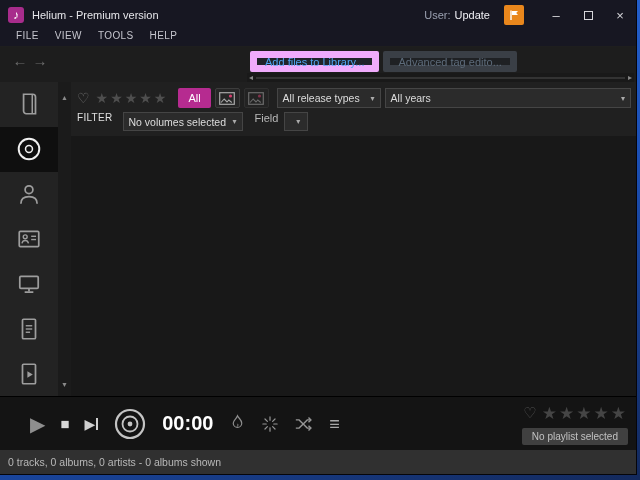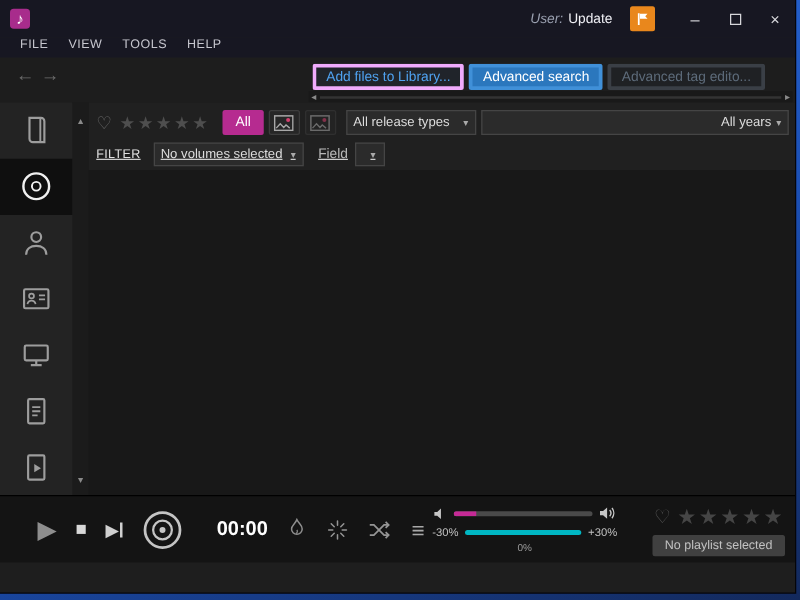--- a/index.html
+++ b/index.html
@@ -13,94 +13,94 @@
     position:absolute; top:0; left:0; width:636px; height:474px;
     background:#1e1e1e; color:#ccc; box-shadow:0 0 0 1px #05050a;
     overflow:hidden;
   }
   
   .titlebar { height:30px; background:#171722; display:flex; align-items:center; padding-left:8px; }
   .app-icon { width:16px; height:16px; border-radius:3px; background:#a82c8c; color:#fff;
               font-size:12px; line-height:16px; text-align:center; flex:0 0 auto; }
   .title-text { margin-left:8px; font-size:11px; color:#e6e6ea; }
   .titlebar-right { margin-left:auto; display:flex; align-items:center; height:100%; }
-  .user-label { font-size:11px; color:#9aa0b0; margin-right:4px;font-style:italic; }
+  .user-label { font-size:11px; color:#9aa0b0; margin-right:4px; }
   .user-value { font-size:11px; color:#f0f0f5; margin-right:14px; }
   .flag-btn { width:20px; height:20px; background:#e9871c; border-radius:2px;
               display:flex; align-items:center; justify-content:center; margin-right:16px; }
   .win-btn { width:32px; height:30px; display:flex; align-items:center; justify-content:center;
              color:#d6d6da; font-size:13px; }
   .max-box { width:9px; height:9px; border:1px solid #d6d6da; display:block; }
   
   .menubar { height:16px; background:#171722; display:flex; align-items:flex-start; padding-left:8px; }
   .menu-item { font-size:10px; color:#c6c6ce; padding:0 8px; letter-spacing:.4px; }
   
   .toolbar { position:relative; height:36px; background:#1d1d1d; }
   .toolbar-row { display:flex; align-items:center; height:26px; padding-left:10px; margin-top:1px; }
   .nav-arrow { font-size:15px; color:#6e6e6e; width:20px; text-align:center; }
   .search-input { width:188px; height:20px; margin-left:6px; border-radius:10px;
                   background:#2c2c2c; border:1px solid #7a7a7a; color:#ddd;
                   font-size:10.5px; padding:0 10px; outline:none;
                   font-family:"Liberation Sans", sans-serif; }
   .search-input::placeholder { color:#8c8c8c; }
   .toolbar-buttons { position:absolute; left:250px; right:2px; top:4px; height:22px;
                      display:flex; gap:4px; overflow:hidden; }
-  .tb-btn { flex:0 0 auto; height:21px; padding:0 8px; font-size:11px; border:3px solid #f0abfc;
+  .tb-btn { flex:0 0 auto; height:21px; padding:0 8px; font-size:11px; border:7px solid #f0abfc;
             color:#4fa2f0; background:#20242a; border-radius:2px; display:flex; align-items:center;
             white-space:nowrap; }
   .tb-btn.filled { background:#2b77bd; border-color:#4090d8; color:#fff; }
   .tb-btn.disabled { border-color:#3a3f46; color:#5d6b7a; background:#1f2124; }
   .hscroll { position:absolute; left:247px; right:2px; bottom:0; height:10px; background:#191919;
              display:flex; align-items:center; justify-content:space-between; padding:0 2px; }
   .hscroll .arr { font-size:8px; color:#8a8a8a; line-height:10px; }
   .hscroll .track { flex:1; height:2px; background:#333; margin:0 3px; }
   
   .bodyarea { position:absolute; top:82px; left:0; right:0; bottom:78px; display:flex; }
   .sidebar { width:58px; background:#232323; display:flex; flex-direction:column; }
   .side-item { height:45px; display:flex; align-items:center; justify-content:center; }
   .side-item.selected { background:#0f0f0f; }
   .vscroll { width:13px; background:#1b1b1b; display:flex; flex-direction:column;
              justify-content:space-between; align-items:center; padding:12px 0 8px; }
   .vscroll .arr { font-size:7px; color:#8a8a8a; }
   .main { flex:1; display:flex; flex-direction:column; min-width:0; background:#1a1a1a; }
   
   .filterbar { height:54px; background:#202020; padding:4px 4px 2px 6px; }
   .frow1 { display:flex; align-items:center; gap:4px; height:24px; }
-  .frow2 { display:flex; align-items:center; gap:6px; height:22px; margin-top:2px;text-decoration:underline; }
+  .frow2 { display:flex; align-items:flex-start; gap:6px; height:22px; margin-top:2px; }
   .heart-sm { font-size:14px; color:#6a6a6a; margin-right:2px; }
   .stars-sm { font-size:14px; color:#4e4e4e; letter-spacing:2px; margin-right:6px; white-space:nowrap; }
   .all-btn { background:#b62b90; color:#fff; font-size:11px; height:20px; padding:0 10px;
              border-radius:2px; display:flex; align-items:center; }
   .img-btn { width:25px; height:20px; background:#262626; border:1px solid #3d3d3d; border-radius:2px;
              display:flex; align-items:center; justify-content:center; }
   .img-btn.dim { opacity:.55; }
   .filter-input { width:112px; height:18px; background:#1c1c1c; border:1px solid #5c5c5c; color:#ccc;
                   font-size:10.5px; padding:0 6px; outline:none; margin-left:4px;
                   font-family:"Liberation Sans", sans-serif; }
   .filter-input::placeholder { color:#8a8a8a; }
   .dropdown { height:20px; background:#2b2b2b; border:1px solid #454545; color:#ddd; font-size:10.5px;
               display:flex; align-items:center; justify-content:space-between; padding:1px 5px; }
   .dd-release { width:104px; margin-left:4px; }
-  .dd-years { flex:1; min-width:0; margin-right:1px;justify-content:flex-end; }
+  .dd-years { flex:1; min-width:0; margin-right:1px; }
   .dd-volumes { width:120px; height:19px; }
   .dd-field { width:24px; height:19px; justify-content:center; }
   .caret { font-size:8px; color:#aaa; margin-left:4px; }
   .filter-label { font-size:10px; color:#e0e0e0; letter-spacing:.3px; margin-right:4px; }
   .field-label { font-size:11px; color:#b8b8b8; margin-left:6px; }
   .content { flex:1; background:#181818; }
   
   .player { position:absolute; left:0; right:0; bottom:24px; height:54px; background:#141414;
             border-top:1px solid #000; display:flex; align-items:center; }
   .transport { display:flex; align-items:center; gap:15px; padding-left:30px; }
   .play-gl { font-size:20px; color:#8e8e8e; line-height:1; }
   .stop-gl { font-size:15px; color:#d8d8d8; line-height:1; }
   .next-wrap { display:flex; align-items:center; gap:1px; color:#d0d0d0; }
   .next-wrap .gl { font-size:14px; line-height:1; }
   .next-bar { width:2px; height:12px; background:#d0d0d0; }
-  .time { font-size:16px; font-weight:bold; color:#fff; width:52px; text-align:right; }
+  .time { font-size:20px; font-weight:bold; color:#fff; width:52px; text-align:left; }
   .menu-gl { font-size:18px; color:#a8a8a8; line-height:1; }
   .vol-block { width:148px; margin-left:6px; display:flex; flex-direction:column; gap:4px; }
   .vol-row { display:flex; align-items:center; gap:5px; }
   .slider { flex:1; height:4px; border-radius:2px; background:#4a4a4a; position:relative; overflow:hidden; }
   .slider .fill-magenta { position:absolute; left:0; top:0; bottom:0; width:16%; background:#c52a96; }
   .slider.cyan { background:#00b7c3; }
   .pct { font-size:9px; color:#c0c0c0; white-space:nowrap; }
   .pct-center { font-size:8px; color:#9a9a9a; text-align:center; line-height:1; }
   .right-cluster { margin-left:auto; padding-right:8px; display:flex; flex-direction:column;
                    align-items:flex-end; gap:4px; }
@@ -113,20 +113,21 @@
                display:flex; align-items:center; padding-left:8px; font-size:10.5px; color:#b8b8b8; }
   svg { display:block; }
 </style>
 </head>
 <body>
 
 <div class="window">
 
   <div class="titlebar">
     <div class="app-icon"><span>♪</span></div>
+    <div class="title-text">Helium - Premium version</div>
     <div class="titlebar-right">
       <span class="user-label">User:</span>
       <span class="user-value">Update</span>
       <div class="flag-btn">
         <svg width="12" height="12" viewBox="0 0 12 12">
           <line x1="3" y1="1.5" x2="3" y2="11" stroke="#fff" stroke-width="1.4"></line>
           <path d="M4 2h6L8.2 4 10 6H4z" fill="#fff"></path>
         </svg>
       </div>
       <div class="win-btn">
@@ -148,21 +149,20 @@
     <span class="menu-item">HELP</span>
   </div>
 
   <div class="toolbar">
     <div class="toolbar-row">
       <span class="nav-arrow">←</span>
       <span class="nav-arrow">→</span>
     </div>
     <div class="toolbar-buttons">
       <div class="tb-btn">Add files to Library...</div>
-      <div class="tb-btn filled">Advanced search</div>
       <div class="tb-btn disabled">Advanced tag edito...</div>
     </div>
     <div class="hscroll">
       <span class="arr">◂</span>
       <span class="track"></span>
       <span class="arr">▸</span>
     </div>
   </div>
 
   <div class="bodyarea">
@@ -303,44 +303,27 @@
         <g fill="none" stroke="#959595" stroke-width="1.7">
           <path d="M2 16h4L16 6h4"></path>
           <path d="M2 6h4l10 10h4"></path>
           <path d="M17.5 3l3 3-3 3"></path>
           <path d="M17.5 13l3 3-3 3"></path>
         </g>
       </svg>
       <span class="menu-gl">≡</span>
     </div>
 
-    <div class="vol-block">
-      <div class="vol-row">
-        <svg width="12" height="12" viewBox="0 0 16 16">
-          <path d="M2 6v4h3l4 3.5v-11L5 6z" fill="#c6c6c6"></path>
-        </svg>
-        <div class="slider">
-          <div class="fill-magenta"></div>
-        </div>
-        <svg width="15" height="13" viewBox="0 0 18 16">
-          <path d="M1 6v4h3l4 3.5v-11L4 6z" fill="#c6c6c6"></path>
-          <path d="M10.5 5a4.5 4.5 0 0 1 0 6M12.8 3a8 8 0 0 1 0 10" fill="none" stroke="#c6c6c6" stroke-width="1.4"></path>
-        </svg>
-      </div>
-      <div class="vol-row">
-        <span class="pct">-30%</span>
-        <div class="slider cyan"></div>
-        <span class="pct">+30%</span>
-      </div>
-      <div class="pct-center">0%</div>
-    </div>
 
     <div class="right-cluster">
       <div class="rate-row">
         <span class="heart-lg">♡</span>
         <span class="stars-lg"><span>★</span><span>★</span><span>★</span><span>★</span><span>★</span></span>
       </div>
       <div class="playlist-pill">No playlist selected</div>
     </div>
   </div>
 
+  <div class="statusbar">
+    <span>0 tracks, 0 albums, 0 artists - 0 albums shown</span>
+  </div>
 
 </div>
 
 </body></html>

